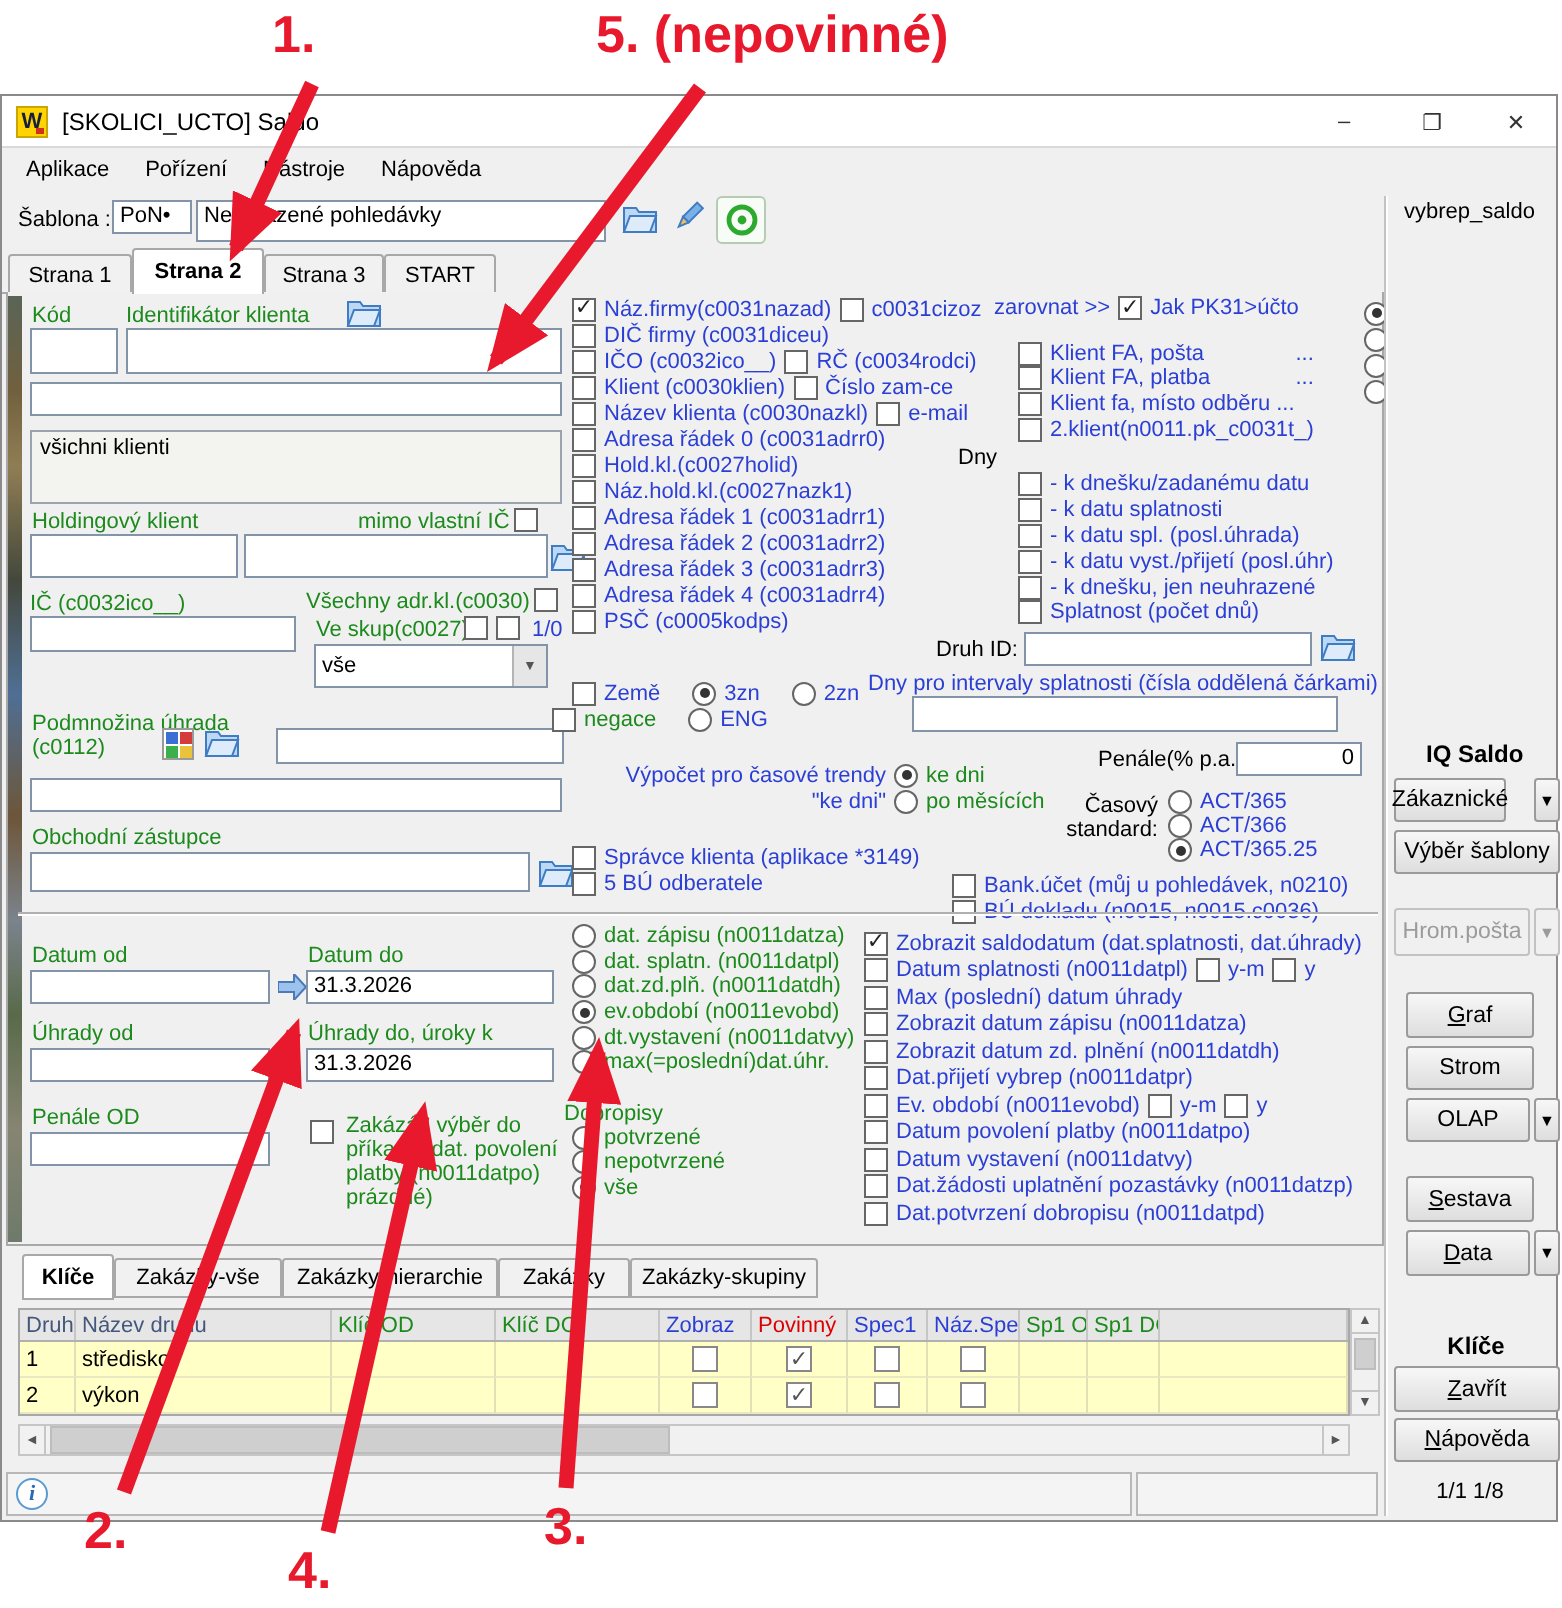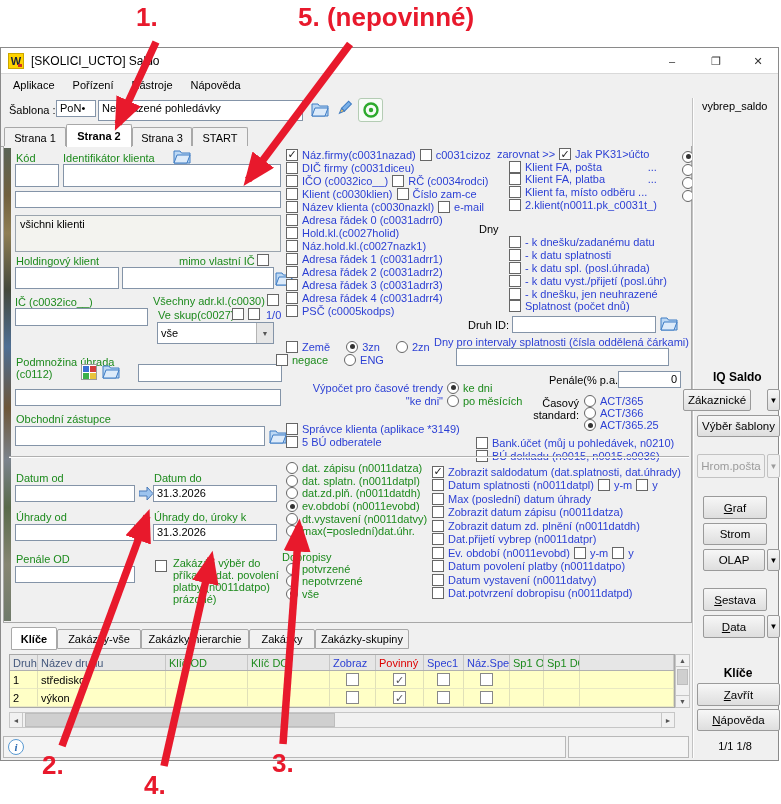--- a/index.html
+++ b/index.html
@@ -43,21 +43,21 @@
   .trow .cb,.trow .rb{flex:0 0 auto;width:12px;height:12px;background:#fff;border:1px solid #666;
         display:inline-flex;align-items:center;justify-content:center;font-size:11px;line-height:9px;color:#222;}
   .trow .rb{border-radius:50%;}
   .trow .rb.on::after{content:"";width:5px;height:5px;border-radius:50%;background:#333;}
   .trow .tx{color:var(--c,#000);}
   .trow .tx.g{color:var(--green);} .trow .tx.b{color:var(--blue);}
   .cblue{--c:var(--blue);} .cgreen{--c:var(--green);}
   .sp{flex:1;} .gp{flex:0 0 8px;}
   .rt1 .trow{padding-left:12px;}
   .rt1 .trow:first-child{padding-left:0;}
-  .rt1 .trow:nth-child(2){}
+  .rt1 .trow:nth-child(2){margin-top:10px;}
   .vyp .tx:first-child{width:148px;text-align:right;flex:0 0 148px;}
 
   
   .icon{position:absolute;}
   .grid4{position:absolute;width:16px;height:16px;background:#fff;border:1px solid #9a9a9a;display:grid;
          grid-template-columns:6px 6px;grid-template-rows:6px 6px;gap:1px;padding:1px;}
   .grid4 i:nth-child(1){background:#3b6fd4;} .grid4 i:nth-child(2){background:#d43b3b;}
   .grid4 i:nth-child(3){background:#3bb04a;} .grid4 i:nth-child(4){background:#e8c33b;}
   .geo{position:absolute;width:25px;height:24px;background:#f7fcf7;border:1px solid #b4ccb4;border-radius:3px;
        display:flex;align-items:center;justify-content:center;}
@@ -527,20 +527,24 @@
         <div class="trow">
           <span class="cb"></span>
           <span class="tx ">Datum povolení platby (n0011datpo)</span>
         </div>
         <div class="trow">
           <span class="cb"></span>
           <span class="tx ">Datum vystavení (n0011datvy)</span>
         </div>
         <div class="trow">
           <span class="cb"></span>
+          <span class="tx ">Dat.žádosti uplatnění pozastávky (n0011datzp)</span>
+        </div>
+        <div class="trow">
+          <span class="cb"></span>
           <span class="tx ">Dat.potvrzení dobropisu (n0011datpd)</span>
         </div>
       </div>
 
     <div class="btab act" style="left:10px;width:46px">Klíče</div>
     <div class="btab" style="left:56px;width:84px">Zakázky-vše</div>
     <div class="btab" style="left:140px;width:108px">Zakázky-hierarchie</div>
     <div class="btab" style="left:248px;width:66px">Zakázky</div>
     <div class="btab" style="left:314px;width:94px">Zakázky-skupiny</div>
 
@@ -613,21 +617,21 @@
     <div class="sar" style="left:8px;top:664px;width:14px;height:16px">◄</div>
     <div class="sth" style="left:24px;top:665px;width:310px;height:14px"></div>
     <div class="sar" style="left:660px;top:664px;width:14px;height:16px">►</div>
 
     <div class="sunk" style="left:2px;top:688px;width:563px;height:22px"></div>
     <div class="sunk" style="left:567px;top:688px;width:121px;height:22px"></div>
     <div class="info" style="left:7px;top:691px">i</div>
 
     <div class="vdiv"></div>
     <div class="lb bold" style="left:712px;top:322px;font-size:12px">IQ Saldo</div>
-    <div class="btn" style="left:682px;top:341px;width:68px;height:22px">
+    <div class="btn" style="left:696px;top:341px;width:56px;height:22px">
         <span class="fl">Zákaznické</span>
       </div>
     <div class="btn dd" style="left:766px;top:341px;width:13px;height:22px">▼</div>
     <div class="btn" style="left:696px;top:367px;width:83px;height:22px">
         <span class="fl">Výběr šablony</span>
       </div>
     <div class="btn dis" style="left:696px;top:406px;width:68px;height:24px">
         <span class="fl">Hrom.pošta</span>
       </div>
     <div class="btn dis dd" style="left:766px;top:406px;width:13px;height:24px">▼</div>

